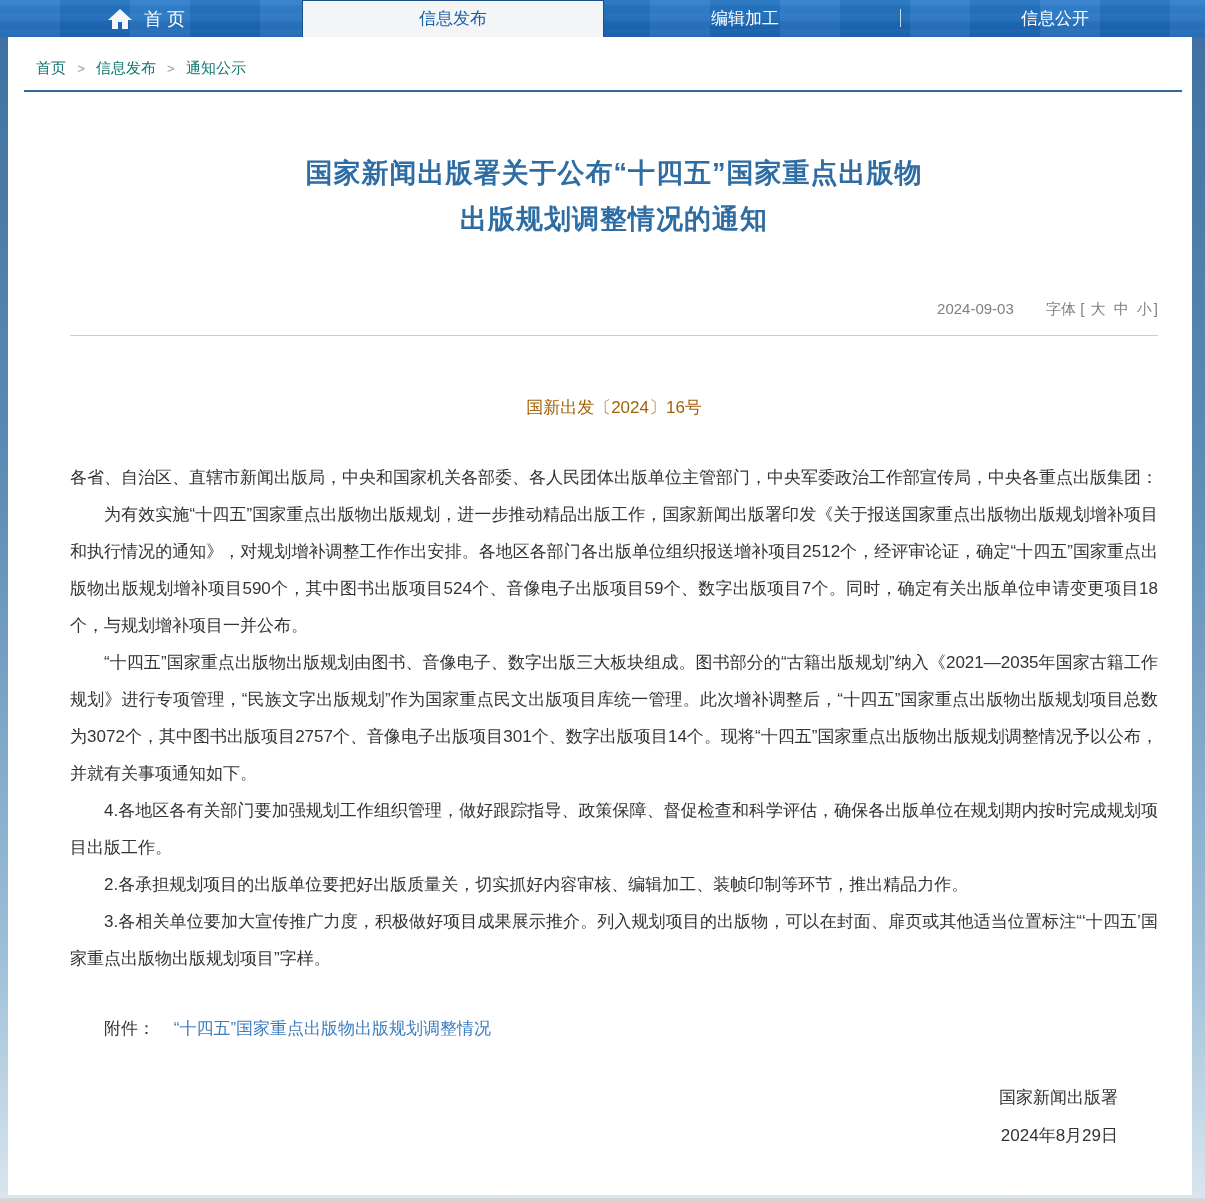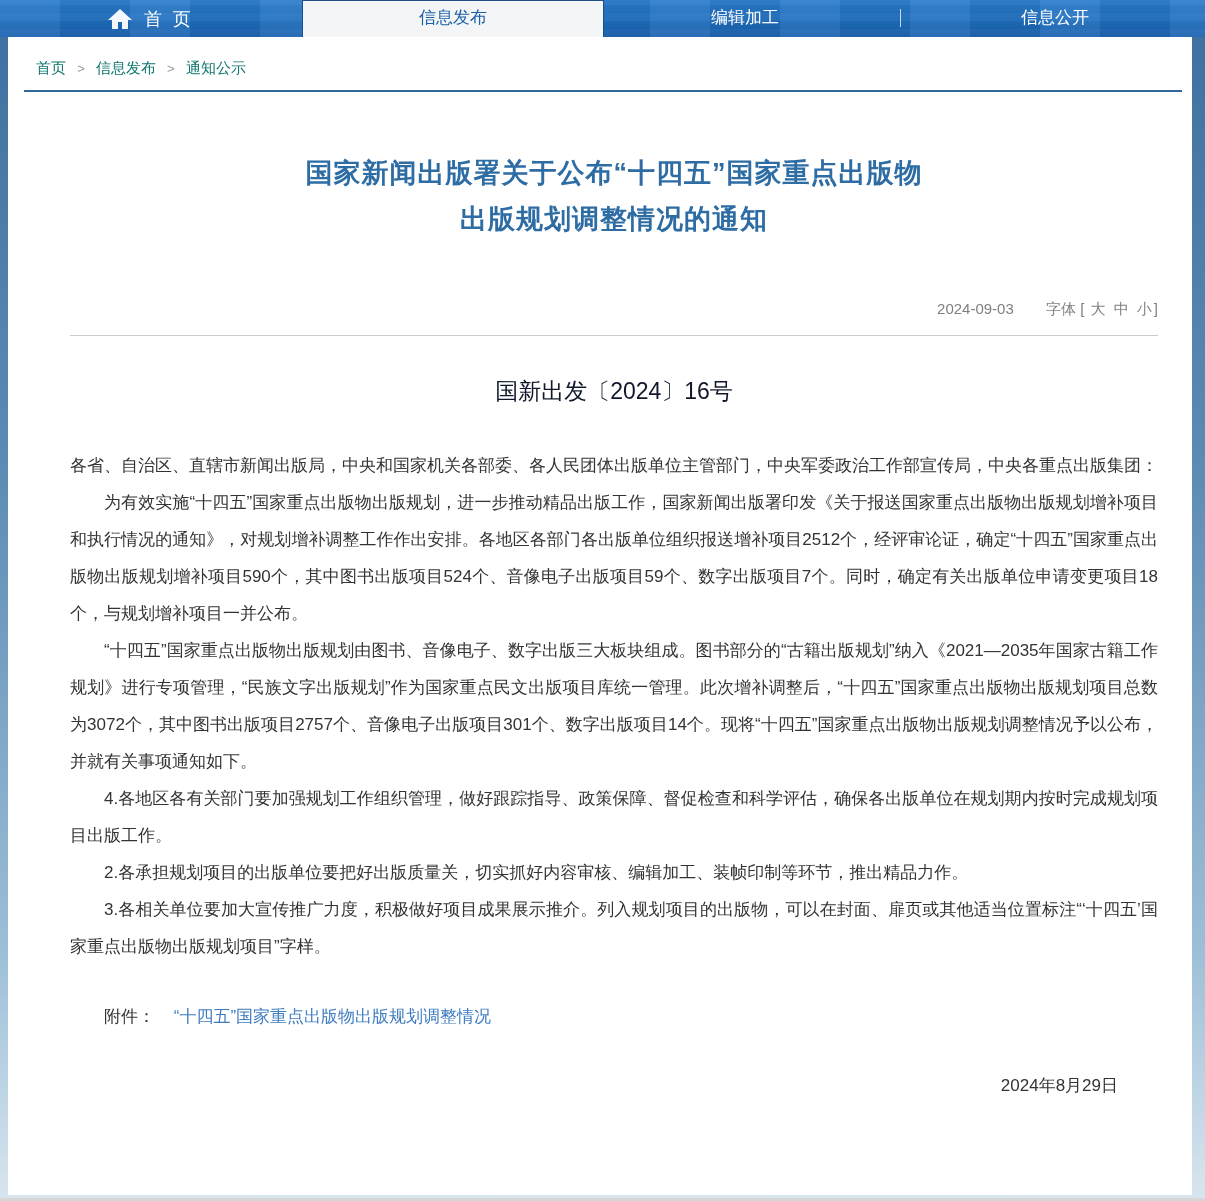--- a/index.html
+++ b/index.html
@@ -7,21 +7,20 @@
     width:1205px;height:1201px;
     font-family:"Liberation Sans","DejaVu Sans",sans-serif;
     background:linear-gradient(180deg,#3d6f9f 0%,#5d8cb5 40%,#9ec0d8 80%,#d9e6ef 100%);
     position:relative;overflow:hidden;
   }
   
   .navbar{
     position:absolute;top:0;left:0;width:1205px;height:37px;
     background:linear-gradient(180deg,#2b7ccb 0%,#1f6fbe 55%,#175fae 100%);
     overflow:hidden;
-    font-family:Liberation Mono, monospace;
   }
   .navbar .texture{
     position:absolute;inset:0;
     background:
       repeating-linear-gradient(90deg,rgba(255,255,255,.05) 0 60px,rgba(0,0,0,.04) 60px 130px),
       repeating-linear-gradient(0deg,rgba(255,255,255,.03) 0 8px,rgba(0,0,0,.02) 8px 16px);
   }
   .nav-home{
     position:absolute;left:108px;top:0;height:37px;
     display:flex;align-items:center;gap:12px;color:#ffffff;
@@ -68,22 +67,22 @@
     letter-spacing:1px;
   }
   .meta-row{
     margin-top:58px;text-align:right;
     font-size:15px;color:#808080;
   }
   .meta-row .date{margin-right:28px;}
   .meta-row .fs{cursor:pointer;margin:0 2px;color:#808080;text-decoration:none;}
   .meta-rule{margin-top:16px;border-top:1px solid #cccccc;height:0;}
   .doc-number{
-    margin-top:40px;text-align:center;
-    font-size:23px;color:#0f172a;
+    margin-top:60px;text-align:center;
+    font-size:17px;color:#a16207;
   }
   .body-text{margin-top:40px;font-size:17px;line-height:37px;text-align:justify;}
   .body-text p{margin:0;}
   .body-text p.indent{text-indent:2em;}
   
   .attachment{
     margin-top:33px;font-size:17px;line-height:37px;text-indent:2em;
   }
   .attachment a{color:#3e7cc0;text-decoration:none;cursor:pointer;margin-left:14px;}
   
@@ -162,19 +161,20 @@
       <p class="indent">2.各承担规划项目的出版单位要把好出版质量关，切实抓好内容审核、编辑加工、装帧印制等环节，推出精品力作。</p>
       <p class="indent">3.各相关单位要加大宣传推广力度，积极做好项目成果展示推介。列入规划项目的出版物，可以在封面、扉页或其他适当位置标注“‘十四五’国家重点出版物出版规划项目”字样。</p>
     </div>
 
     <div class="attachment">
       <span>附件：</span>
       <a>“十四五”国家重点出版物出版规划调整情况</a>
     </div>
 
     <div class="sign-block">
+      <div>国家新闻出版署</div>
       <div>2024年8月29日</div>
     </div>
 
   </div>
 </div>
 
 <div class="bottom-edge"></div>
 
 </body></html>

